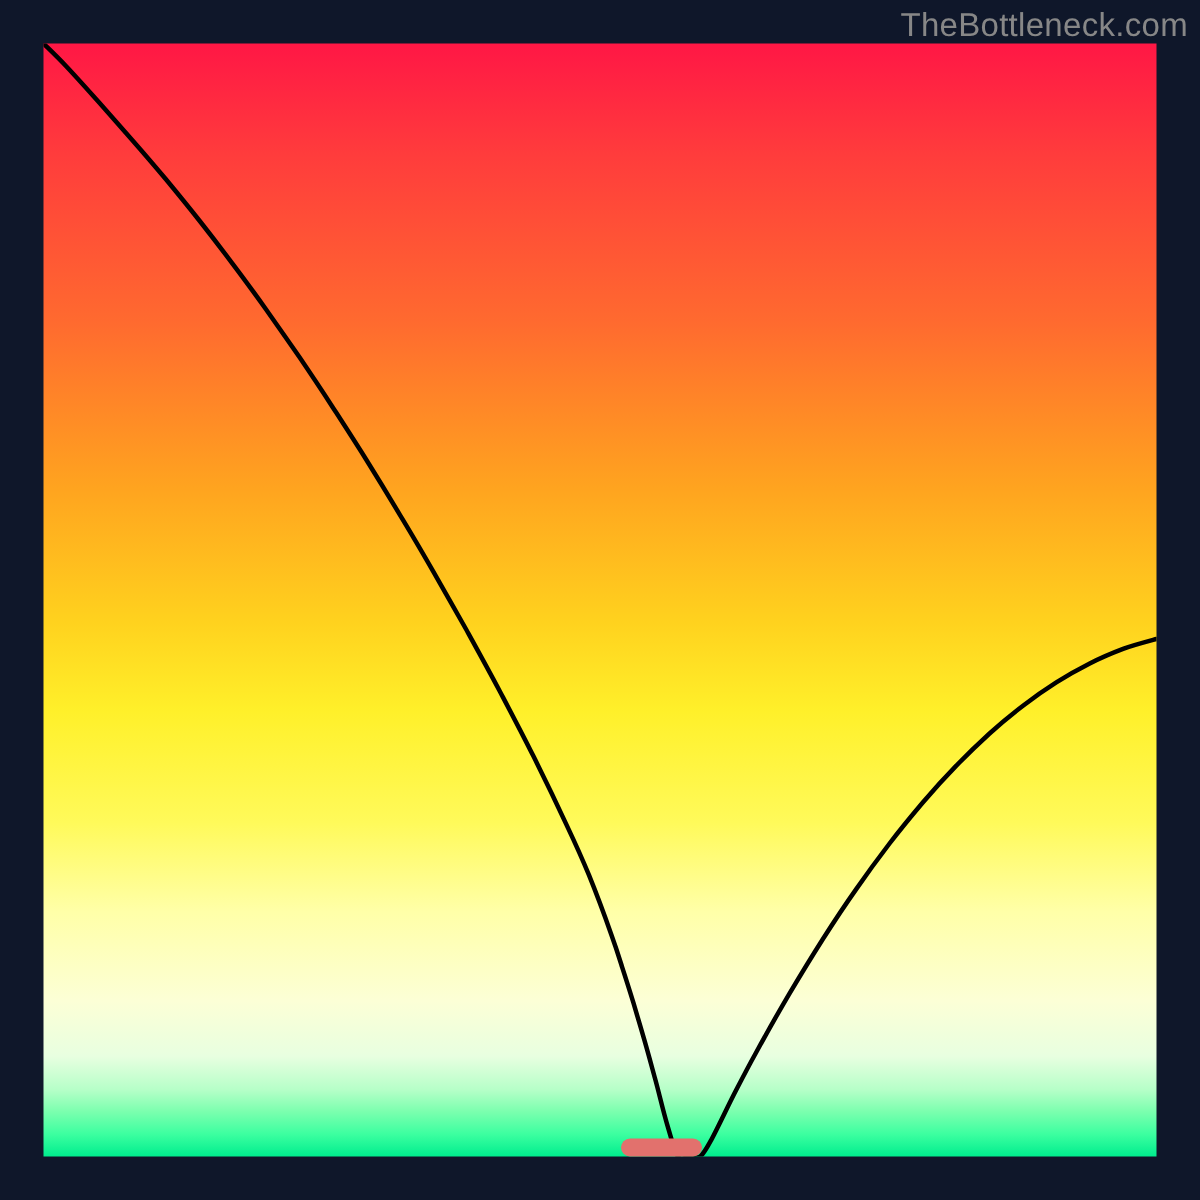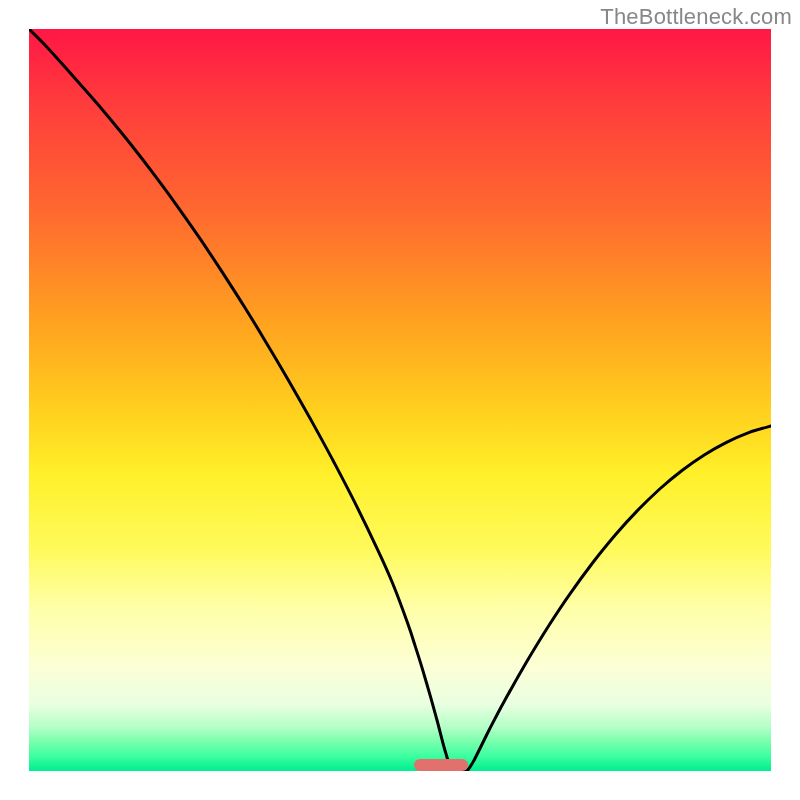--- a/index.html
+++ b/index.html
@@ -8,21 +8,21 @@
     width: 800px;
     height: 800px;
     background: #000;
     overflow: hidden;
     font-family: Arial, Helvetica, sans-serif;
   }
   .frame {
     position: relative;
     width: 800px;
     height: 800px;
-    background: #ffffff;
+    background: #0f172a;
   }
   .plot-area {
     position: absolute;
     left: 29px;
     top: 29px;
     width: 742px;
     height: 742px;
     background: linear-gradient(to bottom,
       #ff1745 0%,
       #ff3c3c 10%,

